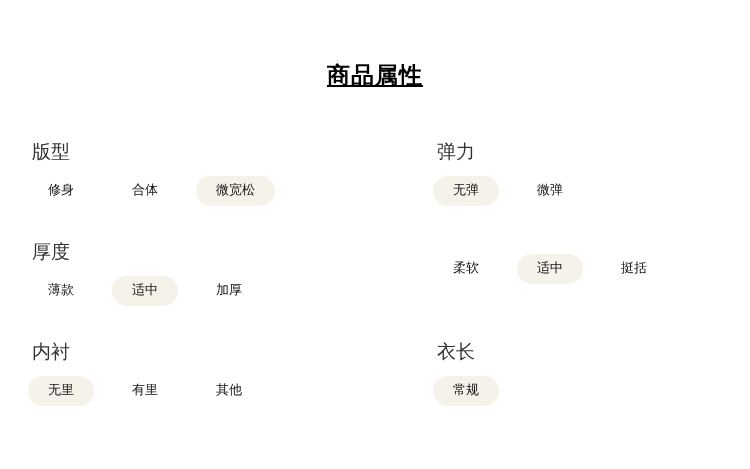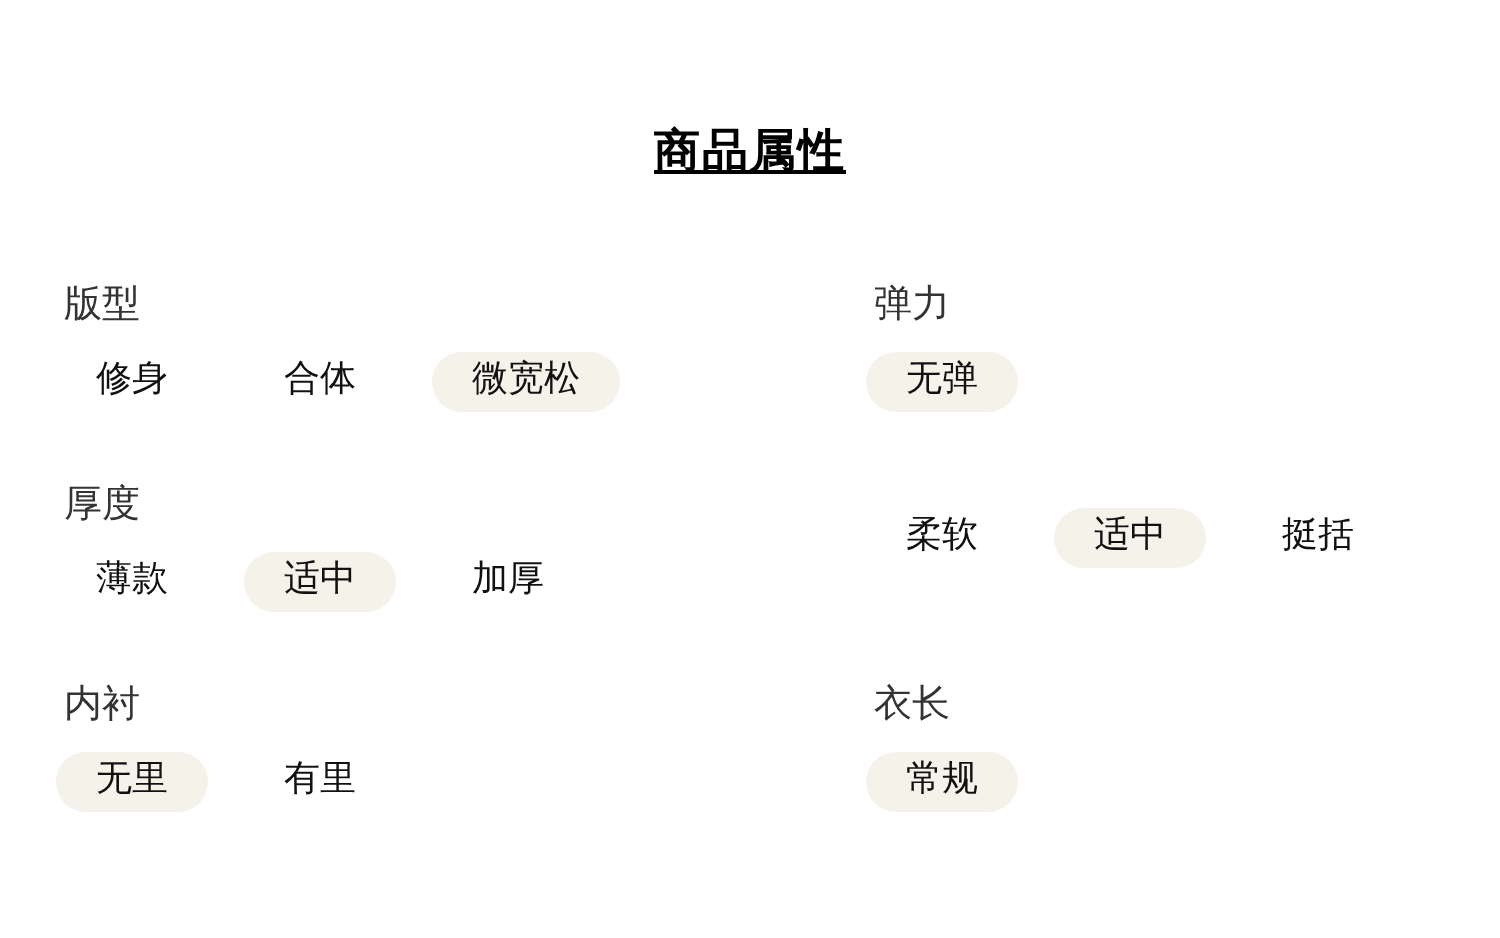--- a/index.html
+++ b/index.html
@@ -38,21 +38,21 @@
     line-height: 22px;
     color: var(--label-text, #333333);
     padding-left: 4px;
   }
   .option-row {
     display: flex;
     gap: 18px;
     margin-top: 12px;
   }
   .option {
-    font-size: 18px;
+    font-size: 13px;
     line-height: 22px;
     padding: 4px 20px;
     border-radius: 15px;
     color: var(--option-text, #111111);
     cursor: pointer;
     white-space: nowrap;
     background: transparent;
   }
   .option.selected {
     background: var(--selected-bg, #f5f2ea);
@@ -70,20 +70,21 @@
         <div class="option">修身</div>
         <div class="option">合体</div>
         <div class="option selected">微宽松</div>
       </div>
   </div>
 
   <div class="section">
     <div class="section-label">弹力</div>
     <div class="option-row">
         <div class="option selected">无弹</div>
+        <div class="option">微弹</div>
       </div>
   </div>
 
   <div class="section">
     <div class="section-label">厚度</div>
     <div class="option-row">
         <div class="option">薄款</div>
         <div class="option selected">适中</div>
         <div class="option">加厚</div>
       </div>
@@ -95,20 +96,21 @@
         <div class="option selected">适中</div>
         <div class="option">挺括</div>
       </div>
   </div>
 
   <div class="section">
     <div class="section-label">内衬</div>
     <div class="option-row">
         <div class="option selected">无里</div>
         <div class="option">有里</div>
+        <div class="option">其他</div>
       </div>
   </div>
 
   <div class="section">
     <div class="section-label">衣长</div>
     <div class="option-row">
         <div class="option selected">常规</div>
       </div>
   </div>
 </div>

